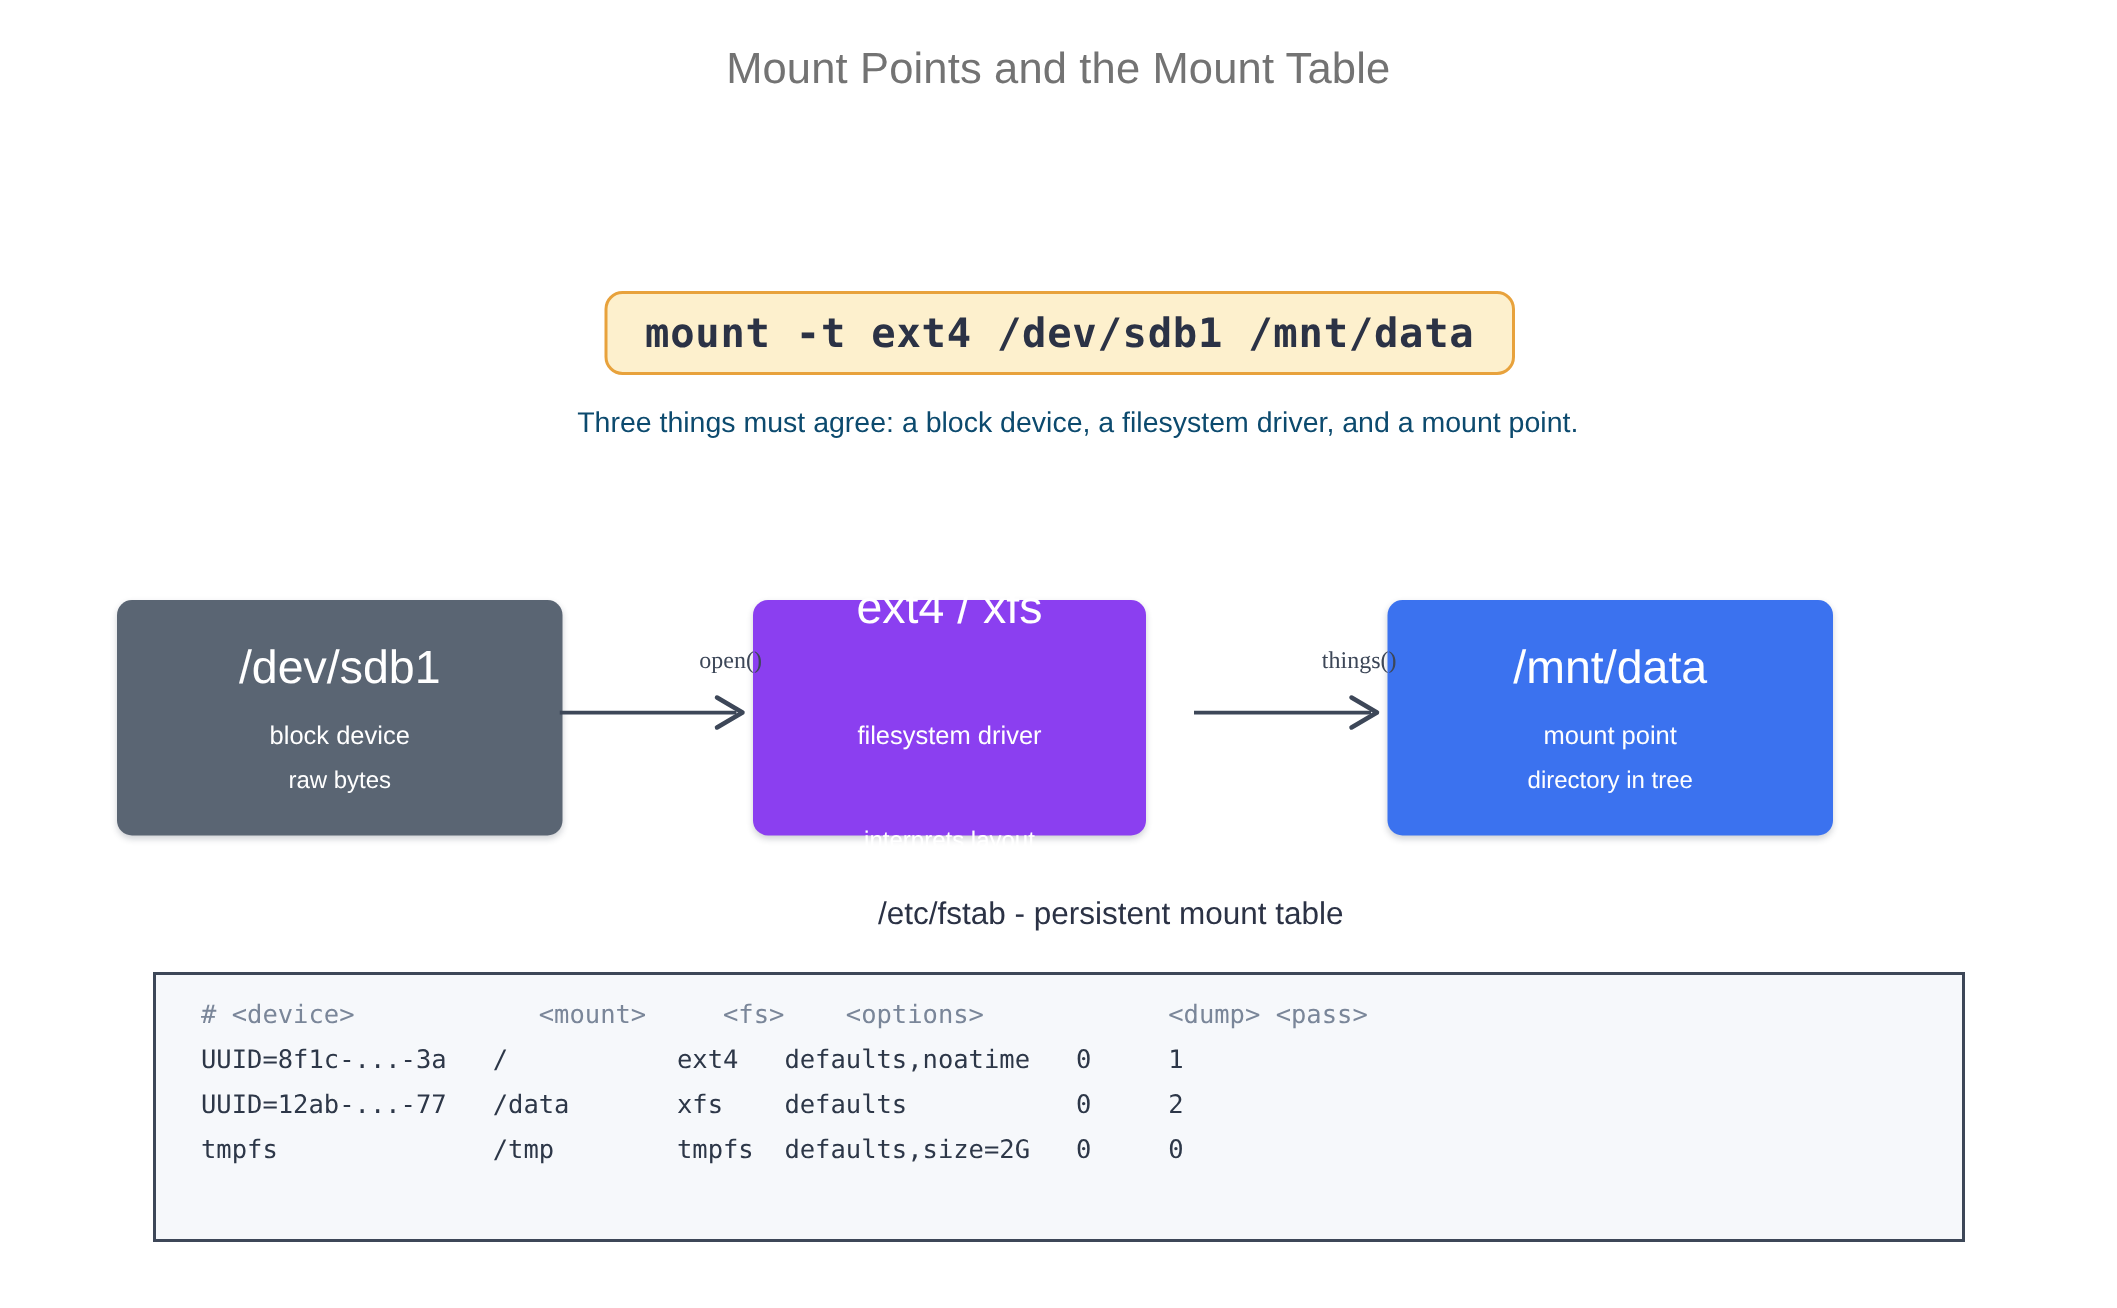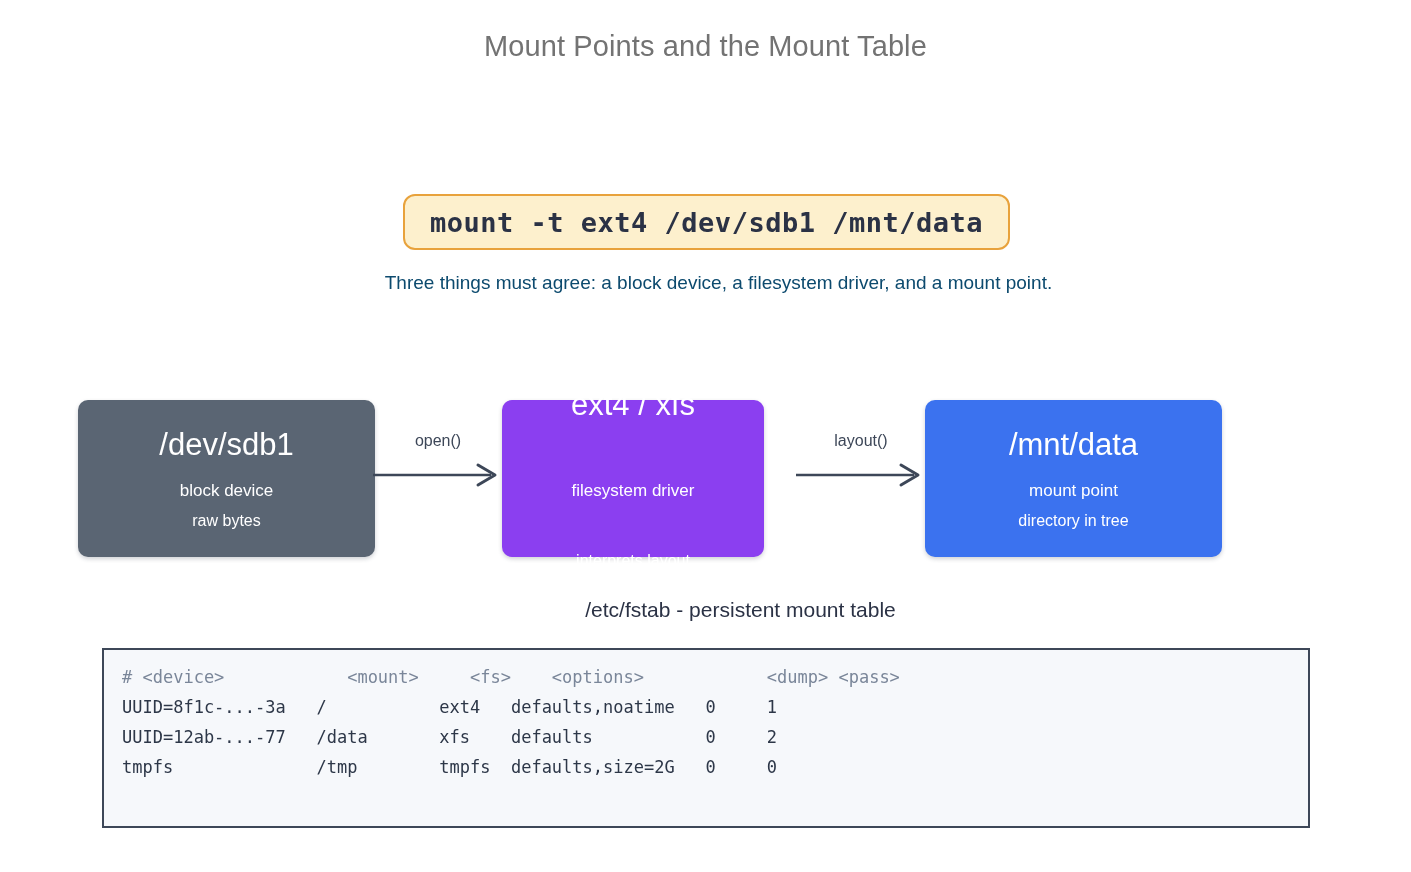--- a/index.html
+++ b/index.html
@@ -100,22 +100,22 @@
     position: absolute;
     top: 462px;
   }
   #arrow-1 { left: 373px; }
   #arrow-2 { left: 796px; }
 
   .arrow-label {
     position: absolute;
     top: 432px;
     width: 140px;
-    text-align: center;
-    font-family: Liberation Sans, sans-serif;
+    text-align: right;
+    font-family: Liberation Serif, serif;
     font-size: 16px;
     color: #3d4758;
   }
   #label-open  { left: 368px; }
   #label-mount { left: 791px; }
 
   
   .fstab-caption {
     position: absolute;
     top: 598px;
@@ -130,21 +130,21 @@
   
   .fstab-panel {
     position: absolute;
     top: 648px;
     left: 102px;
     width: 1208px;
     height: 180px;
     box-sizing: border-box;
     background: #f6f8fb;
     border: 2px solid #3d4758;
-    padding: 12px 18px;
+    padding: 12px 30px;
   }
   .fstab-line {
     font-family: "DejaVu Sans Mono", monospace;
     font-size: 17px;
     line-height: 30px;
     white-space: pre;
     color: #2d3748;
   }
   .fstab-line.is-header {
     color: #7a8699;
@@ -183,21 +183,21 @@
   <line x1="0" y1="13" x2="118" y2="13" stroke="#3d4758" stroke-width="2.5"></line>
   <polyline points="105,3 122,13 105,23" fill="none" stroke="#3d4758" stroke-width="3" stroke-linecap="round" stroke-linejoin="round"></polyline>
 </svg>
 
 <svg class="arrow-svg" id="arrow-2" width="130" height="26" viewBox="0 0 130 26">
   <line x1="0" y1="13" x2="118" y2="13" stroke="#3d4758" stroke-width="2.5"></line>
   <polyline points="105,3 122,13 105,23" fill="none" stroke="#3d4758" stroke-width="3" stroke-linecap="round" stroke-linejoin="round"></polyline>
 </svg>
 
 <div class="arrow-label" id="label-open">open()</div>
-<div class="arrow-label" id="label-mount">layout()</div>
+<div class="arrow-label" id="label-mount">things()</div>
 
 <div class="fstab-caption">/etc/fstab  -  persistent mount table</div>
 
 <div class="fstab-panel">
   <div class="fstab-line is-header"># &lt;device&gt;            &lt;mount&gt;     &lt;fs&gt;    &lt;options&gt;            &lt;dump&gt; &lt;pass&gt;</div>
   <div class="fstab-line">UUID=8f1c-...-3a   /           ext4   defaults,noatime   0     1</div>
   <div class="fstab-line">UUID=12ab-...-77   /data       xfs    defaults           0     2</div>
   <div class="fstab-line">tmpfs              /tmp        tmpfs  defaults,size=2G   0     0</div>
 </div>
 

